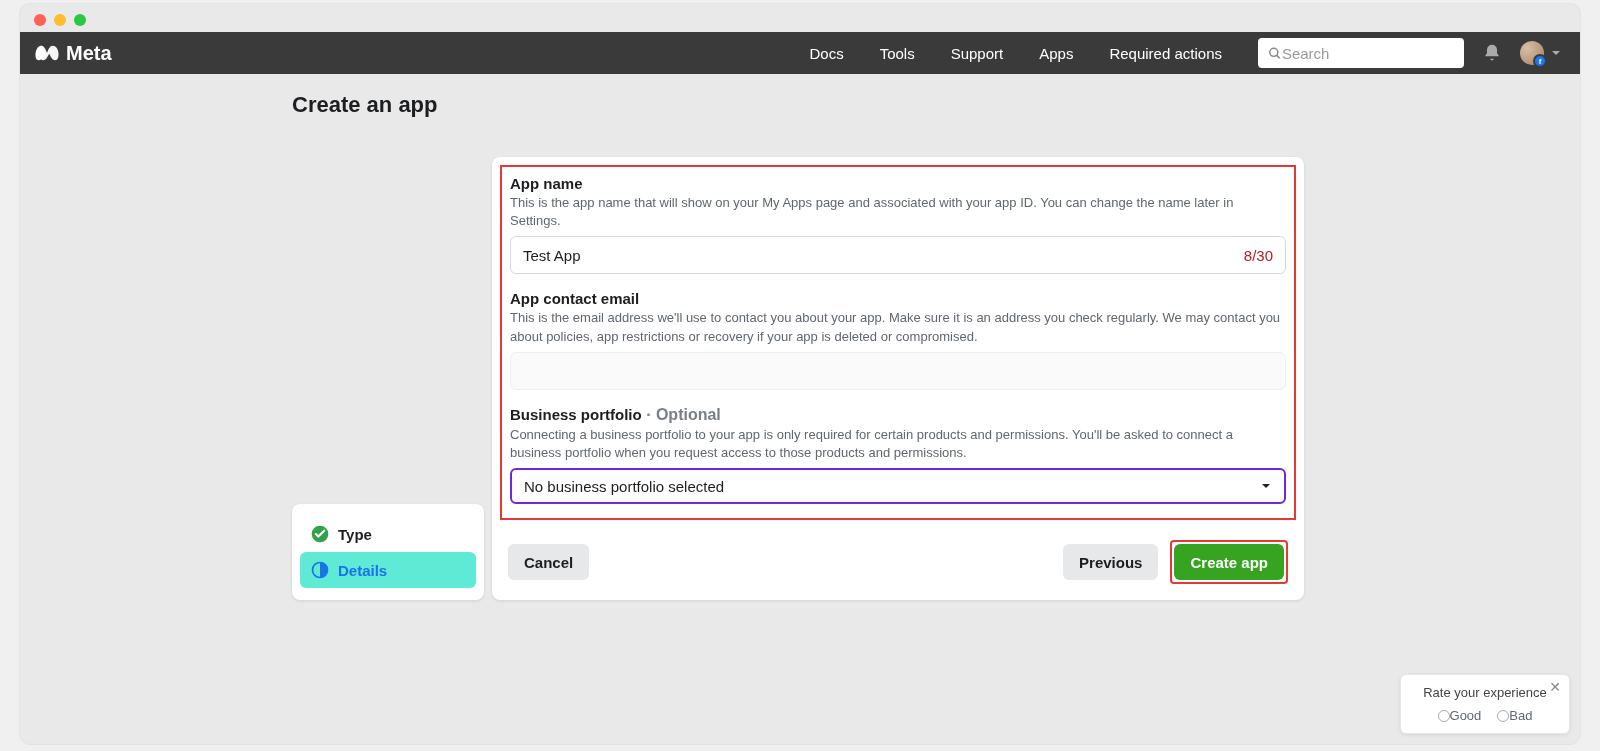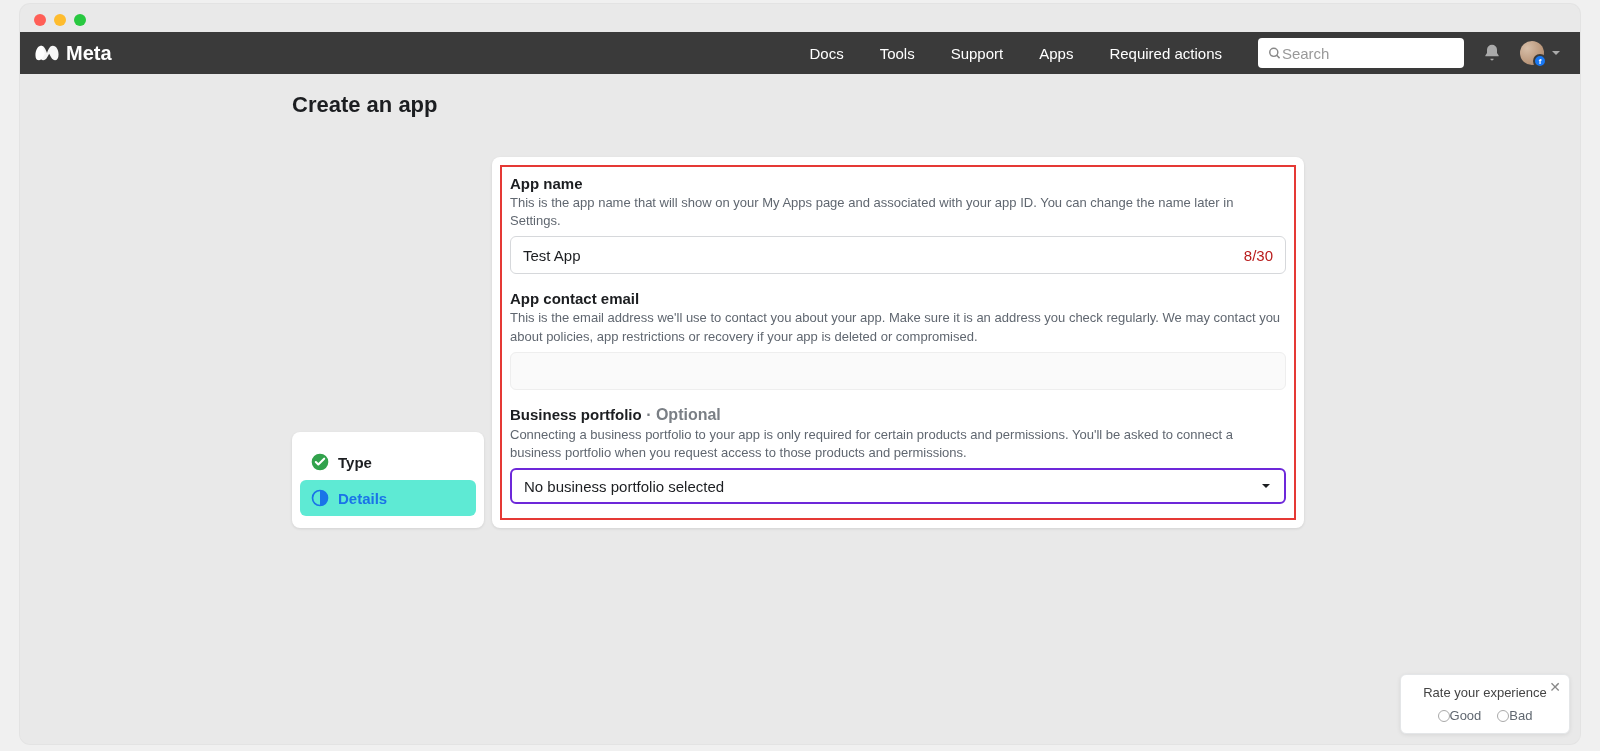--- a/index.html
+++ b/index.html
@@ -334,20 +334,29 @@
             <div class="select-input">
               <span>No business portfolio selected</span>
               <svg width="12" height="12" viewBox="0 0 24 24" fill="#1c1e21">
                   <path d="M4 8l8 8 8-8z"></path>
                 </svg>
             </div>
           </div>
 
         </div>
 
+        <div class="button-row">
+          <button class="btn btn-grey">Cancel</button>
+          <div class="btn-right-group">
+            <button class="btn btn-grey">Previous</button>
+            <span class="btn-green-wrap">
+              <button class="btn btn-green">Create app</button>
+            </span>
+          </div>
+        </div>
       </div>
     </div>
   </div>
 
   <div class="feedback">
     <span class="feedback-close">✕</span>
     <div class="feedback-title">Rate your experience</div>
     <div class="feedback-opts">
       <label>
           <span class="circle"></span>

